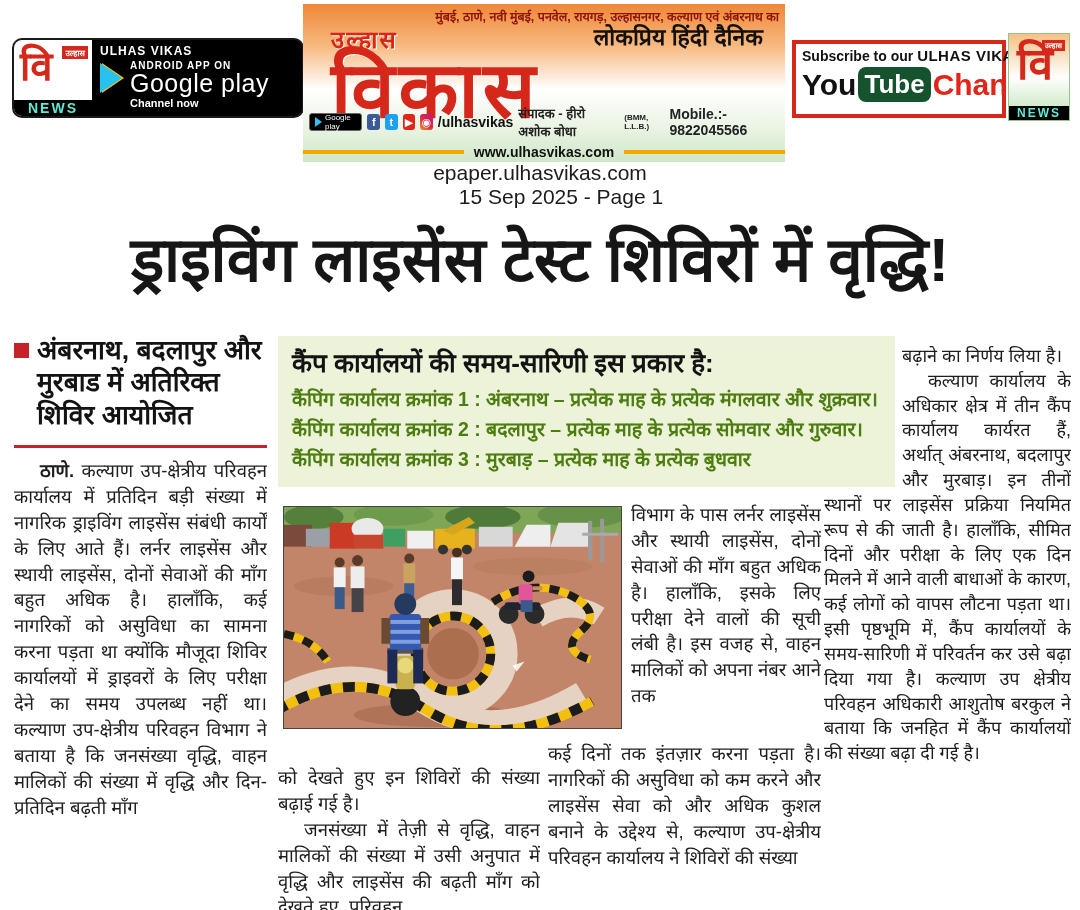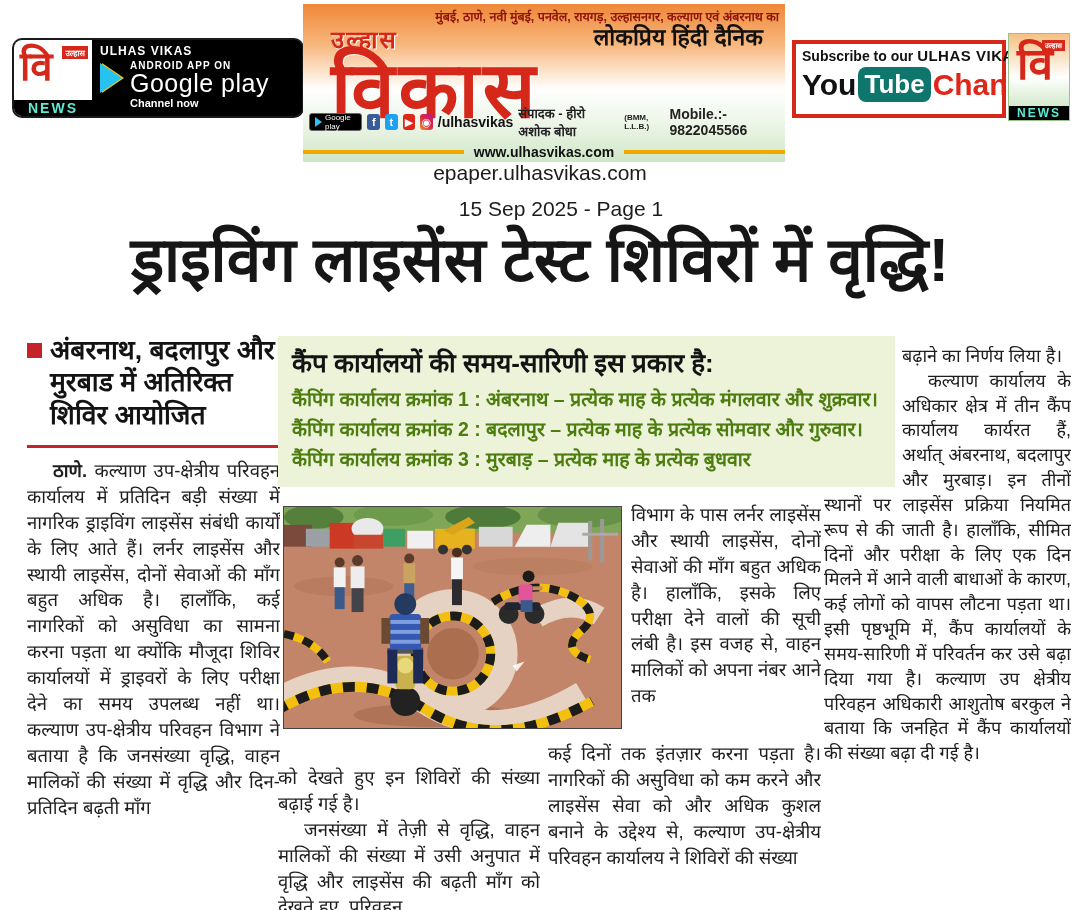--- a/index.html
+++ b/index.html
@@ -47,38 +47,38 @@
   .gp-texts .l1 { font-size:10px; font-weight:bold; letter-spacing:1px; }
   .gp-texts .l2 { font-size:25px; font-weight:400; letter-spacing:.5px; line-height:1; }
   .install { font-size:11px; font-weight:800; margin-left:30px; margin-top:1px; }
 
   
   #yt-badge { left:792px; top:40px; width:214px; height:78px; background:#fff; border:4px solid #d6281a; padding:3px 6px; }
   .sub-line { font-size:14px; font-weight:800; color:#111; white-space:nowrap; }
   .sub-brand { font-size:15px; font-weight:900; letter-spacing:.5px; }
   .yt-line { display:flex; align-items:center; margin-top:3px; }
   .yt-you { font-size:30px; font-weight:900; color:#111; }
-  .yt-tube { font-size:26px; font-weight:900; color:#fff; background:#0f766e; border-radius:8px; padding:2px 6px; margin:0 2px; }
+  .yt-tube { font-size:26px; font-weight:900; color:#fff; background:#14532d; border-radius:8px; padding:2px 6px; margin:0 2px; }
   .yt-chan { font-size:30px; font-weight:900; color:#e02619; }
   #vi-right { left:1008px; top:33px; width:62px; height:88px;
     background:linear-gradient(180deg,#f6c184 0%,#ffffff 50%,#bfe0b4 100%); border:1px solid #9bc28e; position:relative; }
   #vi-right .vi-glyph { font-size:44px; left:8px; top:8px; }
   #vi-right .vi-tag { font-size:7px; }
   #vi-right .vi-news { font-size:12px; }
 
   .meta-line { width:100%; text-align:center; font-size:21px; color:#1c1c1c; }
 
   
   #headline { left:0; top:212px; width:1080px; text-align:center; font-size:62px; font-weight:900;
     color:#161616; line-height:1.55; letter-spacing:0; }
 
   
   .body-text { font-size:18.5px; line-height:1.4; text-align:justify; color:#1d1d1d; }
   .indent { text-indent:26px; }
-  #col1 { left:27px; top:334px; width:253px; height:574px; overflow:hidden; }
+  #col1 { left:14px; top:334px; width:253px; height:574px; overflow:hidden; }
   .subhead { display:flex; gap:8px; font-size:26.5px; font-weight:800; line-height:1.22; color:#131313; }
   .bullet { width:15px; height:15px; background:#c4232a; margin-top:9px; flex:none; }
   .red-rule { height:3px; background:#c4232a; margin:14px 0 10px 0; }
   .dateline { font-weight:800; }
 
   #schedule-box { left:278px; top:336px; width:617px; height:151px; background:#ecf3d8; padding:8px 14px; overflow:hidden; }
   #schedule-box h2 { font-size:26px; font-weight:800; color:#131313; margin-bottom:4px; }
   #schedule-box .item { font-size:19.5px; font-weight:600; color:#4d7c0f; line-height:1.55; }
 
   #photo-frame { left:283px; top:506px; width:339px; height:223px; border:1px solid #444; background:#c08468; }
@@ -155,21 +155,21 @@
     </div>
   </div>
 
   <div id="vi-right" class="abs">
     <div class="vi-glyph">वि</div>
     <div class="vi-tag">उल्हास</div>
     <div class="vi-news">NEWS</div>
   </div>
 
   <div class="meta-line abs" style="top:161px;">epaper.ulhasvikas.com</div>
-  <div class="meta-line abs" style="top:197px;padding-left:42px;">15 Sep 2025 - Page 1</div>
+  <div class="meta-line abs" style="top:185px;padding-left:42px;">15 Sep 2025 - Page 1</div>
 
   <div id="headline" class="abs">ड्राइविंग लाइसेंस टेस्ट शिविरों में वृद्धि!</div>
 
   <div id="col1" class="abs">
     <div class="subhead">
       <div class="bullet"></div>
       <div>अंबरनाथ, बदलापुर और मुरबाड में अतिरिक्त शिविर आयोजित</div>
     </div>
     <div class="red-rule"></div>
     <div class="body-text indent">

